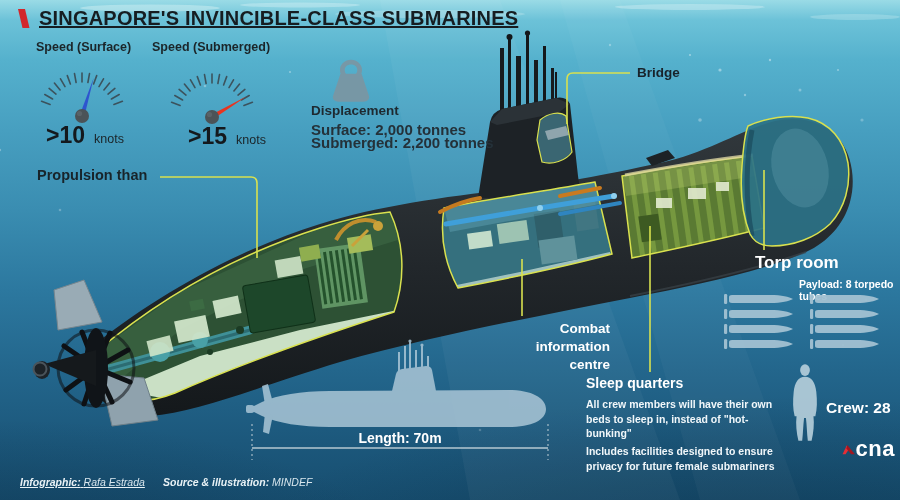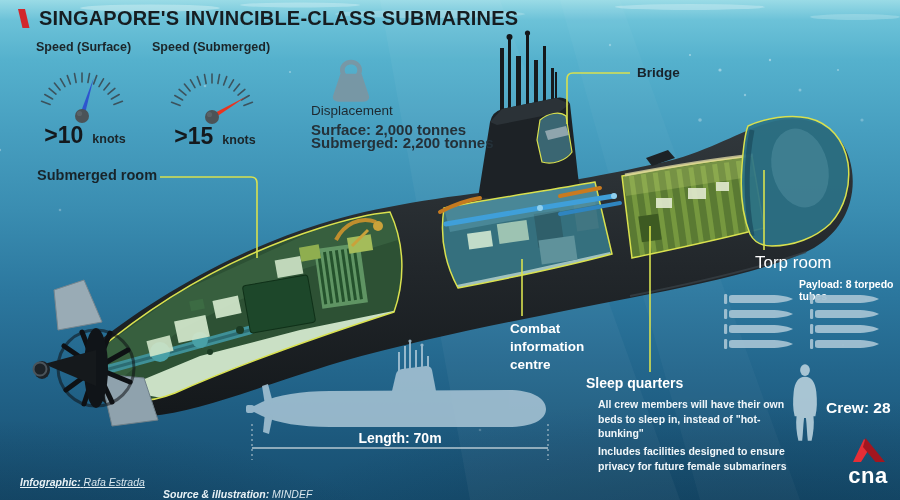--- a/index.html
+++ b/index.html
@@ -7,45 +7,45 @@
     position:relative;width:900px;height:500px;overflow:hidden;
     font-family:"Liberation Sans",sans-serif;
     background:
       radial-gradient(900px 300px at 85% 115%, rgba(8,40,60,.45), rgba(8,40,60,0) 60%),
       radial-gradient(700px 260px at 0% 115%, rgba(8,36,56,.4), rgba(8,36,56,0) 60%),
       linear-gradient(180deg,#9adbe6 0%,#6cc2d8 4%,#55b1cd 12%,#479fc0 26%,#3a8db1 42%,#2c789f 58%,#23668c 74%,#1c587c 88%,#174e70 100%);
   }
   .abs{position:absolute;}
   .scene{position:absolute;left:0;top:0;}
   .title-row{display:flex;align-items:flex-start;gap:8px;}
-  h1{margin:0;font-size:20px;font-weight:800;letter-spacing:.2px;color:#161d21;}
+  h1{margin:0;font-size:20px;font-weight:800;letter-spacing:.2px;color:#161d21;text-decoration:underline;}
   .lbl{font-weight:bold;color:#1b2529;}
   .speed-label{font-size:12.5px;}
   .gauge-val{display:flex;justify-content:center;align-items:baseline;gap:9px;width:110px;}
   .gauge-val .big{font-size:23px;font-weight:800;color:#14191d;}
-  .gauge-val .unit{font-size:12.5px;font-weight:bold;color:#1b2428;}
-  .disp-h{font-size:13.5px;font-weight:400;color:#1e2930;}
+  .gauge-val .unit{font-size:12.5px;font-weight:normal;color:#1b2428;}
+  .disp-h{font-size:13.5px;font-weight:700;color:#1e2930;}
   .disp-l{font-size:15px;font-weight:bold;color:#243139;}
   .callout-dark-h{font-size:14.5px;font-weight:800;color:#18242a;}
   .callout-dark-b{font-size:10.8px;font-weight:600;color:#22323a;line-height:1.42;width:200px;}
   .bridge-l{font-size:13.5px;font-weight:800;color:#18222a;}
   .w{color:#ffffff;}
   .combat-l{font-size:13.5px;font-weight:800;line-height:1.35;width:100px;}
   .sleep-h{font-size:14px;font-weight:800;}
   .sleep-b{font-size:10.5px;font-weight:600;line-height:1.4;width:205px;color:#f1f7fa;}
-  .sleep-b p{margin:0 0 3px 12px;}
-  .torp-h{font-size:17px;font-weight:400;text-align:center;}
+  .sleep-b p{margin:0 0 3px 0;}
+  .torp-h{font-size:17px;font-weight:700;text-align:center;}
   .torp-p{font-size:10.5px;font-weight:bold;padding-left:44px;}
   .torp-grid{display:grid;grid-template-columns:70px 70px;gap:5px 16px;}
   .crew-l{font-size:15.5px;font-weight:800;text-align:center;}
   .len-l{font-size:14px;font-weight:800;width:180px;text-align:center;}
   .credits{font-size:10.5px;font-style:italic;color:#e9f2f6;}
   .credits b{font-weight:bold;}
   .credits .val{color:#d9e7ee;font-weight:normal;}
-  .cna{display:flex;flex-direction:column;align-items:center;width:54px;}
+  .cna{display:flex;flex-direction:row;align-items:flex-start;width:54px;}
   .cna-text{font-size:22px;font-weight:800;color:#ffffff;letter-spacing:.5px;line-height:1;margin-top:2px;}
 </style>
 </head>
 <body>
 
 <div class="stage">
 
   <svg class="scene" width="900" height="500" viewBox="0 0 900 500">
     <defs>
       <linearGradient id="hullG" x1="0" y1="0" x2="0" y2="1">
@@ -319,40 +319,40 @@
     </g>
     <polygon points="86.3,41.4 53.2,64.1 50.8,59.9" fill="#e8341f"></polygon>
     <circle cx="52" cy="62" r="7" fill="#4b5357"></circle>
     <circle cx="49.5" cy="59.5" r="2.6" fill="#5d676c" opacity="0.8"></circle>
   </svg>
 
   <div class="abs gauge-val" style="left:30px;top:122px;">
     <span class="big">&gt;10</span>
     <span class="unit">knots</span>
   </div>
-  <div class="abs gauge-val" style="left:160px;top:123px;">
+  <div class="abs gauge-val" style="left:172px;top:123px;">
     <span class="big">&gt;15</span>
     <span class="unit">knots</span>
   </div>
 
   <svg class="abs" style="left:328px;top:58px;" width="46" height="46" viewBox="0 0 50 48">
     <g fill="#7b96a3" opacity="0.92">
       <path d="M25,1 C31.6,1 37,6 37,12 C37,15.4 35.6,18 33.4,20 L29.4,17.4 C30.9,16.2 31.8,14.2 31.8,12 C31.8,8.6 28.8,6.2 25,6.2 C21.2,6.2 18.2,8.6 18.2,12 C18.2,14.2 19.1,16.2 20.6,17.4 L16.6,20 C14.4,18 13,15.4 13,12 C13,6 18.4,1 25,1 Z"></path>
       <path d="M13.5,16 H36.5 L44.5,40 C45.6,44 42.5,46.5 38.5,46.5 H11.5 C7.5,46.5 4.4,44 5.5,40 Z"></path>
     </g>
   </svg>
   <div class="abs disp-h" style="left:311px;top:103px;">Displacement</div>
   <div class="abs disp-l" style="left:311px;top:121px;">Surface: 2,000 tonnes</div>
   <div class="abs disp-l" style="left:311px;top:134px;">Submerged: 2,200 tonnes</div>
 
   <div class="abs bridge-l" style="left:637px;top:65px;">Bridge</div>
 
-  <div class="abs callout-dark-h" style="left:37px;top:167px;">Submerged room</div>
-
-  <div class="abs combat-l w" style="left:510px;top:320px;">Combat information centre</div>
+  <div class="abs callout-dark-h" style="left:37px;top:167px;">Propulsion than</div>
+
+  <div class="abs combat-l w" style="left:510px;top:320px;text-align:right;">Combat information centre</div>
 
   <div class="abs sleep-h w" style="left:586px;top:375px;">Sleep quarters</div>
   <div class="abs sleep-b" style="left:586px;top:397px;">
     <p>All crew members will have their own beds to sleep in, instead of "hot-bunking"</p>
     <p>Includes facilities designed to ensure privacy for future female submariners</p>
   </div>
 
   <div class="abs torp-h w" style="left:755px;top:253px;">Torp room</div>
   <div class="abs torp-p w" style="left:755px;top:278px;">Payload: 8 torpedo tubes</div>
   <div class="abs torp-grid" style="left:724px;top:294px;">
@@ -389,21 +389,21 @@
     </g>
   </svg>
   <div class="abs crew-l w" style="left:826px;top:399px;">Crew: 28</div>
 
   <div class="abs len-l w" style="left:310px;top:430px;">Length: 70m</div>
 
   <div class="abs credits" style="left:20px;top:476px;text-decoration:underline;">
     <b>Infographic:</b>
     <span class="val">Rafa Estrada</span>
   </div>
-  <div class="abs credits" style="left:163px;top:488px;">
+  <div class="abs credits" style="left:163px;top:476px;">
     <b>Source &amp; illustration:</b>
     <span class="val">MINDEF</span>
   </div>
 
   <div class="abs cna" style="left:841px;top:436px;">
     <svg width="38" height="27" viewBox="0 0 38 27">
       <polygon points="4,26 15,3 22,10 12,26" fill="#e62e36"></polygon>
       <polygon points="16.5,2 36,26 26.5,26 14,11" fill="#a3161f"></polygon>
     </svg>
     <div class="cna-text">cna</div>

